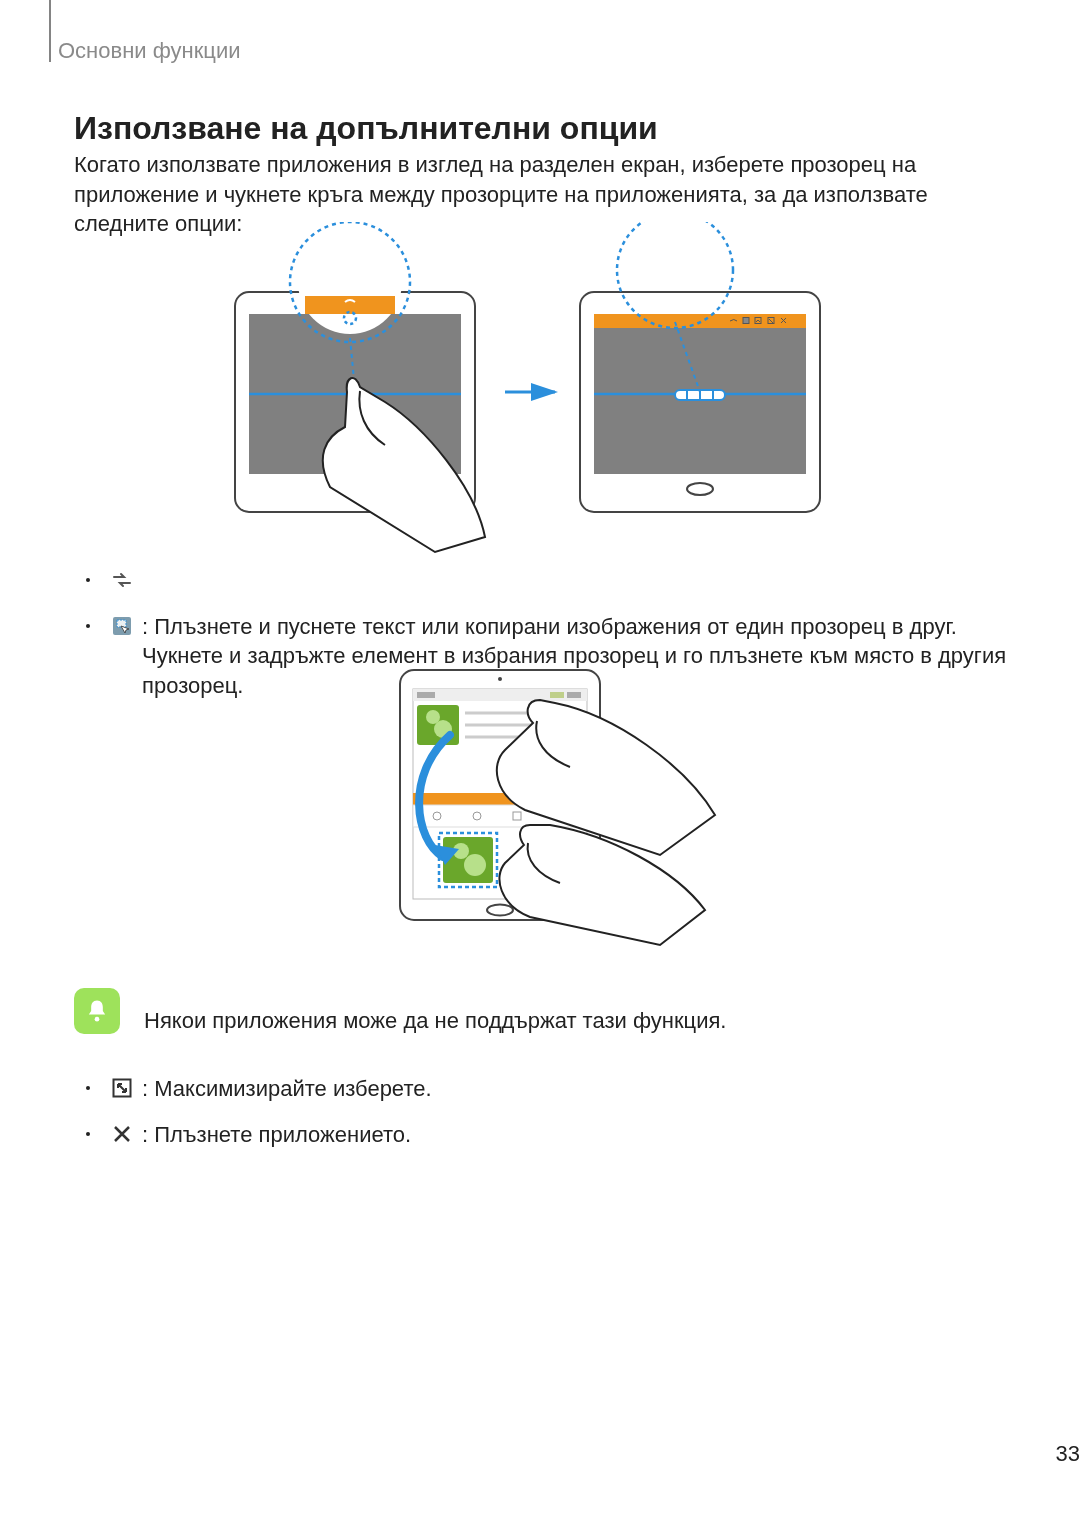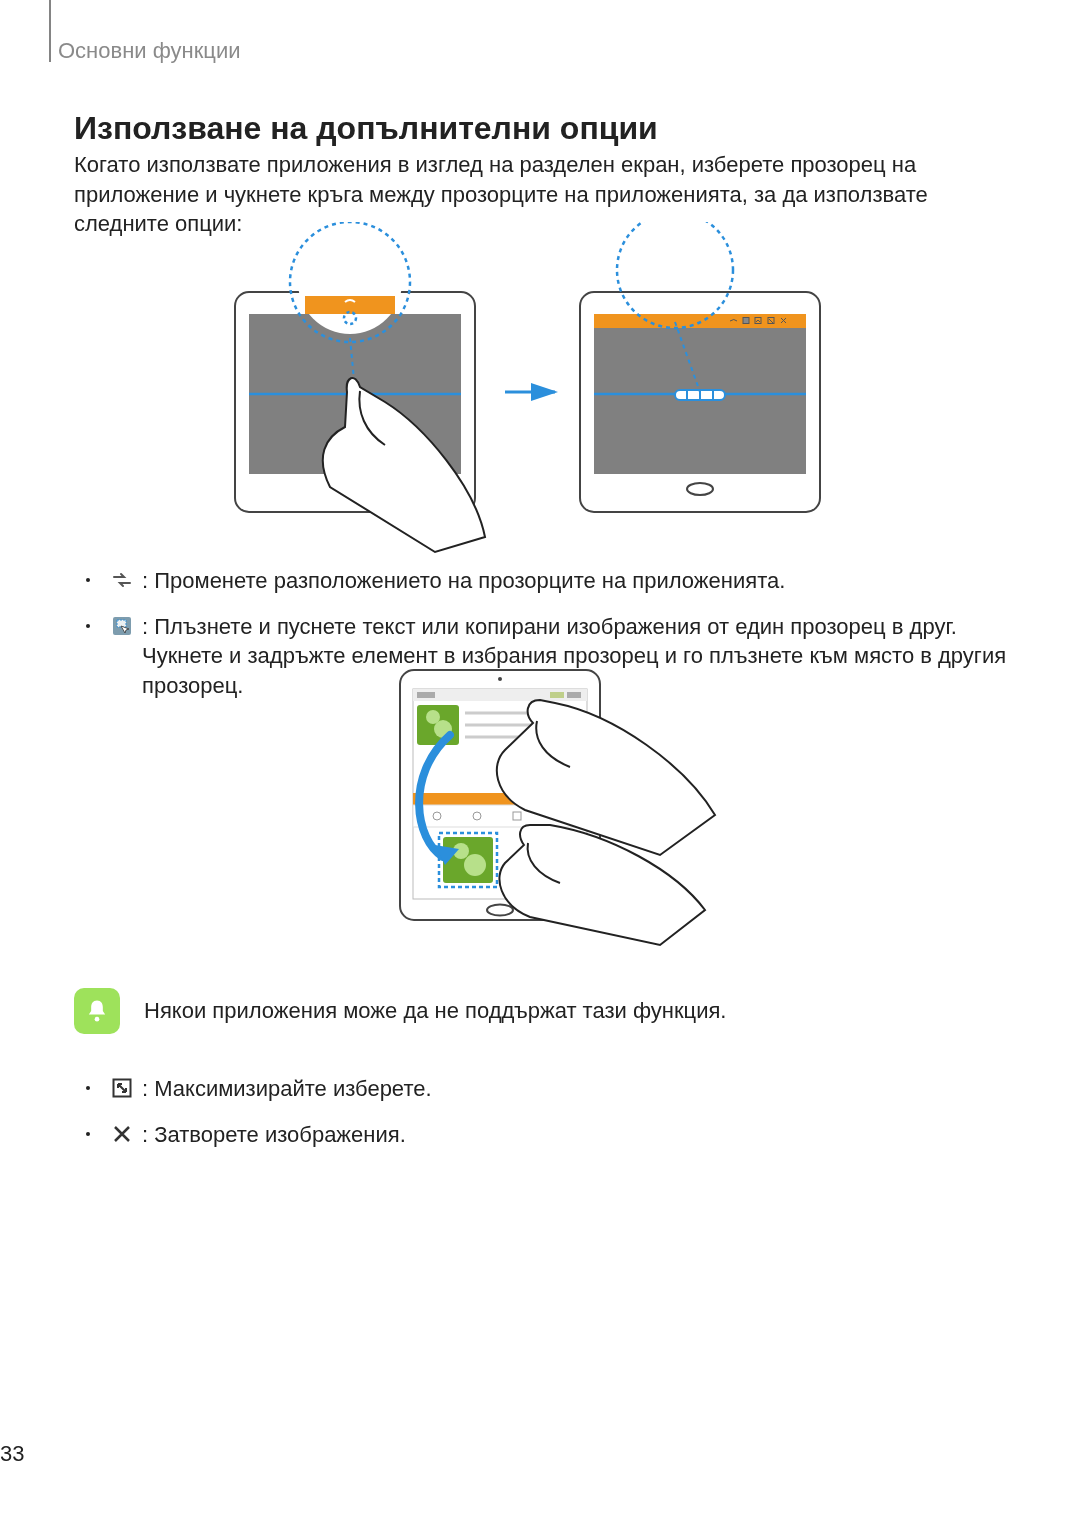--- a/index.html
+++ b/index.html
@@ -81,41 +81,41 @@
     flex: none;
     margin-right: 8px;
     margin-top: 2px;
   }
   .bullet-text { flex: 1; }
   .note-wrap {
     position: absolute;
     left: 74px;
     top: 988px;
     display: flex;
-    align-items: center;
+    align-items: flex-end;
   }
   .note-badge {
     width: 46px;
     height: 46px;
     border-radius: 10px;
     background: #9ee25b;
     display: flex;
     align-items: center;
     justify-content: center;
     margin-right: 24px;
     flex: none;
   }
   .note-text {
     font-size: 22px;
   }
   .page-no {
     position: absolute;
     left: 0; right: 0;
     bottom: 60px;
-    text-align: left;
+    text-align: right;
     font-size: 22px;
     color: #222;
   }
 </style>
 </head>
 <body>
 
 <div class="side-bar"></div>
 <div class="header">Основни функции</div>
 <div class="title">Използване на допълнителни опции</div>
@@ -177,21 +177,20 @@
 </svg>
 
 <div class="bullets" style="top:566px;">
   <div class="bullet-row">
     <span class="dot"></span>
     <span class="icon-slot">
       <svg width="24" height="24" viewBox="0 0 24 24">
           <path d="M4 9 h10 l-3 -3 M20 15 h-10 l3 3" stroke="#555" stroke-width="2" fill="none" stroke-linecap="round"></path>
         </svg>
     </span>
-    <span class="bullet-text"> : Променете разположението на прозорците на приложенията.</span>
   </div>
   <div class="bullet-row" style="margin-top:12px;">
     <span class="dot"></span>
     <span class="icon-slot">
       <svg width="24" height="24" viewBox="0 0 24 24">
           <rect x="3" y="3" width="18" height="18" rx="2" fill="#7d9cae"></rect>
           <rect x="7" y="6" width="9" height="7" fill="#fff" opacity="0.85" stroke="#2b8fdc" stroke-dasharray="2 1"></rect>
           <path d="M11 12 l4 7 l1 -3 l3 -1 z" fill="#fff" stroke="#333" stroke-width="0.8"></path>
         </svg>
     </span>
@@ -265,17 +264,17 @@
     </span>
     <span class="bullet-text"> : Максимизирайте изберете.</span>
   </div>
   <div class="bullet-row" style="margin-top:12px;">
     <span class="dot"></span>
     <span class="icon-slot">
       <svg width="24" height="24" viewBox="0 0 24 24">
           <path d="M5 5 L19 19 M19 5 L5 19" stroke="#333" stroke-width="2.5"></path>
         </svg>
     </span>
-    <span class="bullet-text"> : Затворете изображения.</span>
+    <span class="bullet-text"> : Плъзнете приложението.</span>
   </div>
 </div>
 
 <div class="page-no">33</div>
 
 </body></html>

